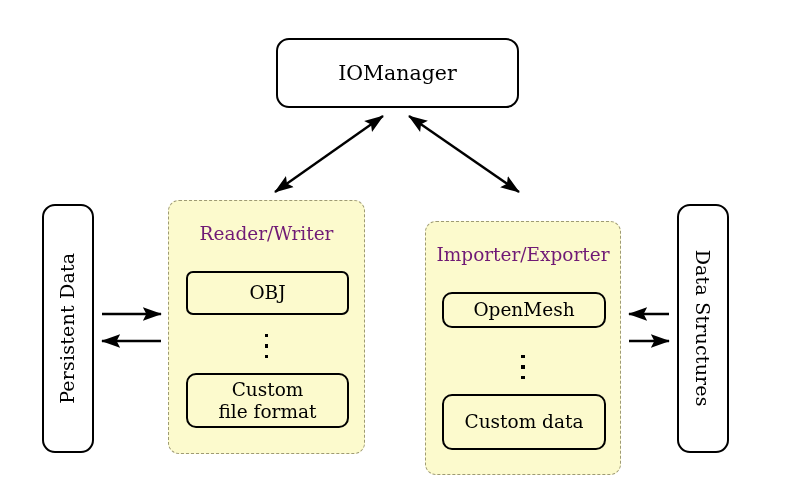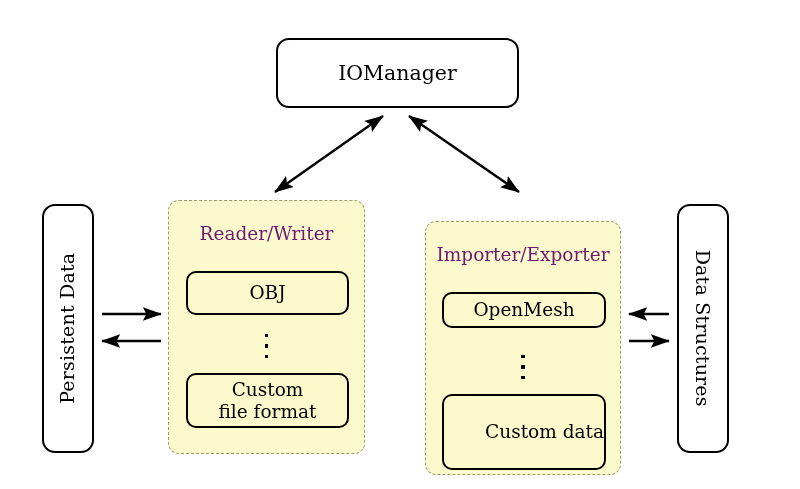--- a/index.html
+++ b/index.html
@@ -108,42 +108,42 @@
     border-width: 2.6px;
     border-radius: 10px;
     font-size: 18.5px;
   }
   #member-obj {
     left: 17px;
     top: 70px;
     width: 163px;
     height: 44px;
     position: absolute;
+    border-radius: 7px;
   }
   #member-custom-file-format {
     left: 17px;
     top: 172px;
     width: 163px;
     height: 55px;
     position: absolute;
   }
   #member-openmesh {
     left: 16px;
     top: 70px;
     width: 164px;
     height: 36px;
     position: absolute;
   }
   #member-custom-data-structure {
     left: 16px;
     top: 172px;
     width: 164px;
-    height: 76px;
-    position: absolute;
-    justify-content: flex-end;
+    height: 56px;
+    position: absolute;
   }
 
   
   .vdots {
     position: absolute;
     width: 100%;
     left: 0;
     top: 124px;
     height: 42px;
     display: flex;

